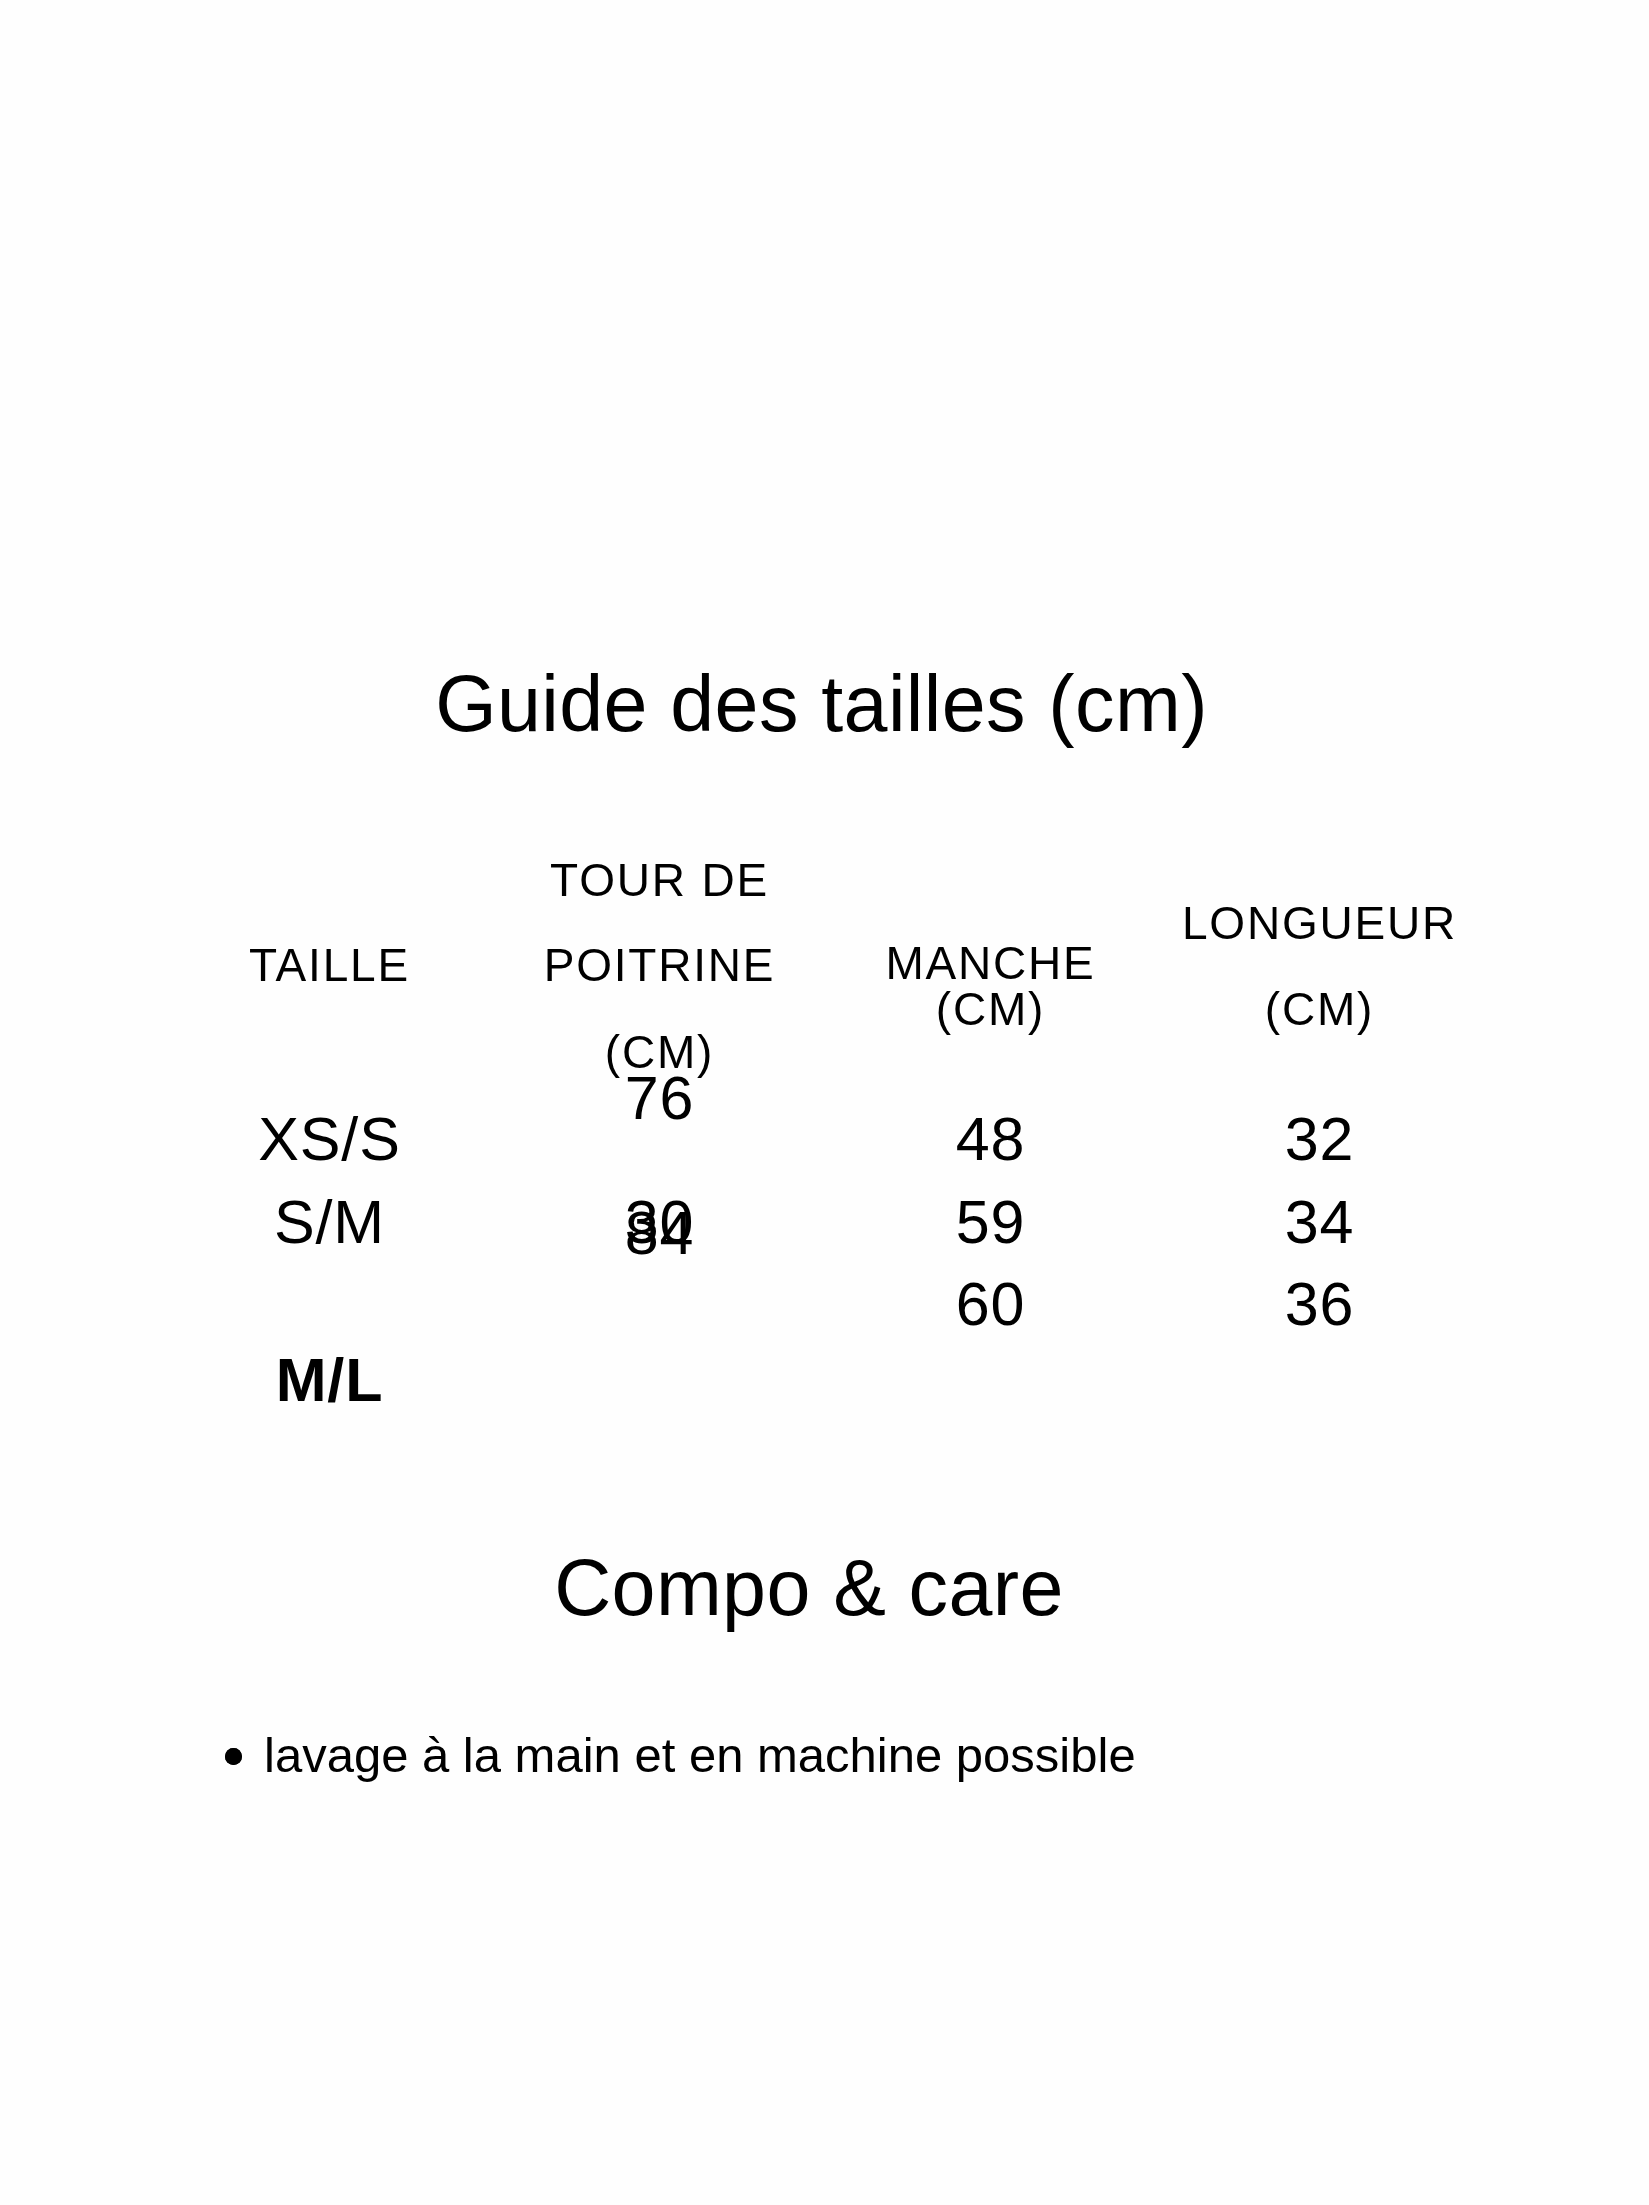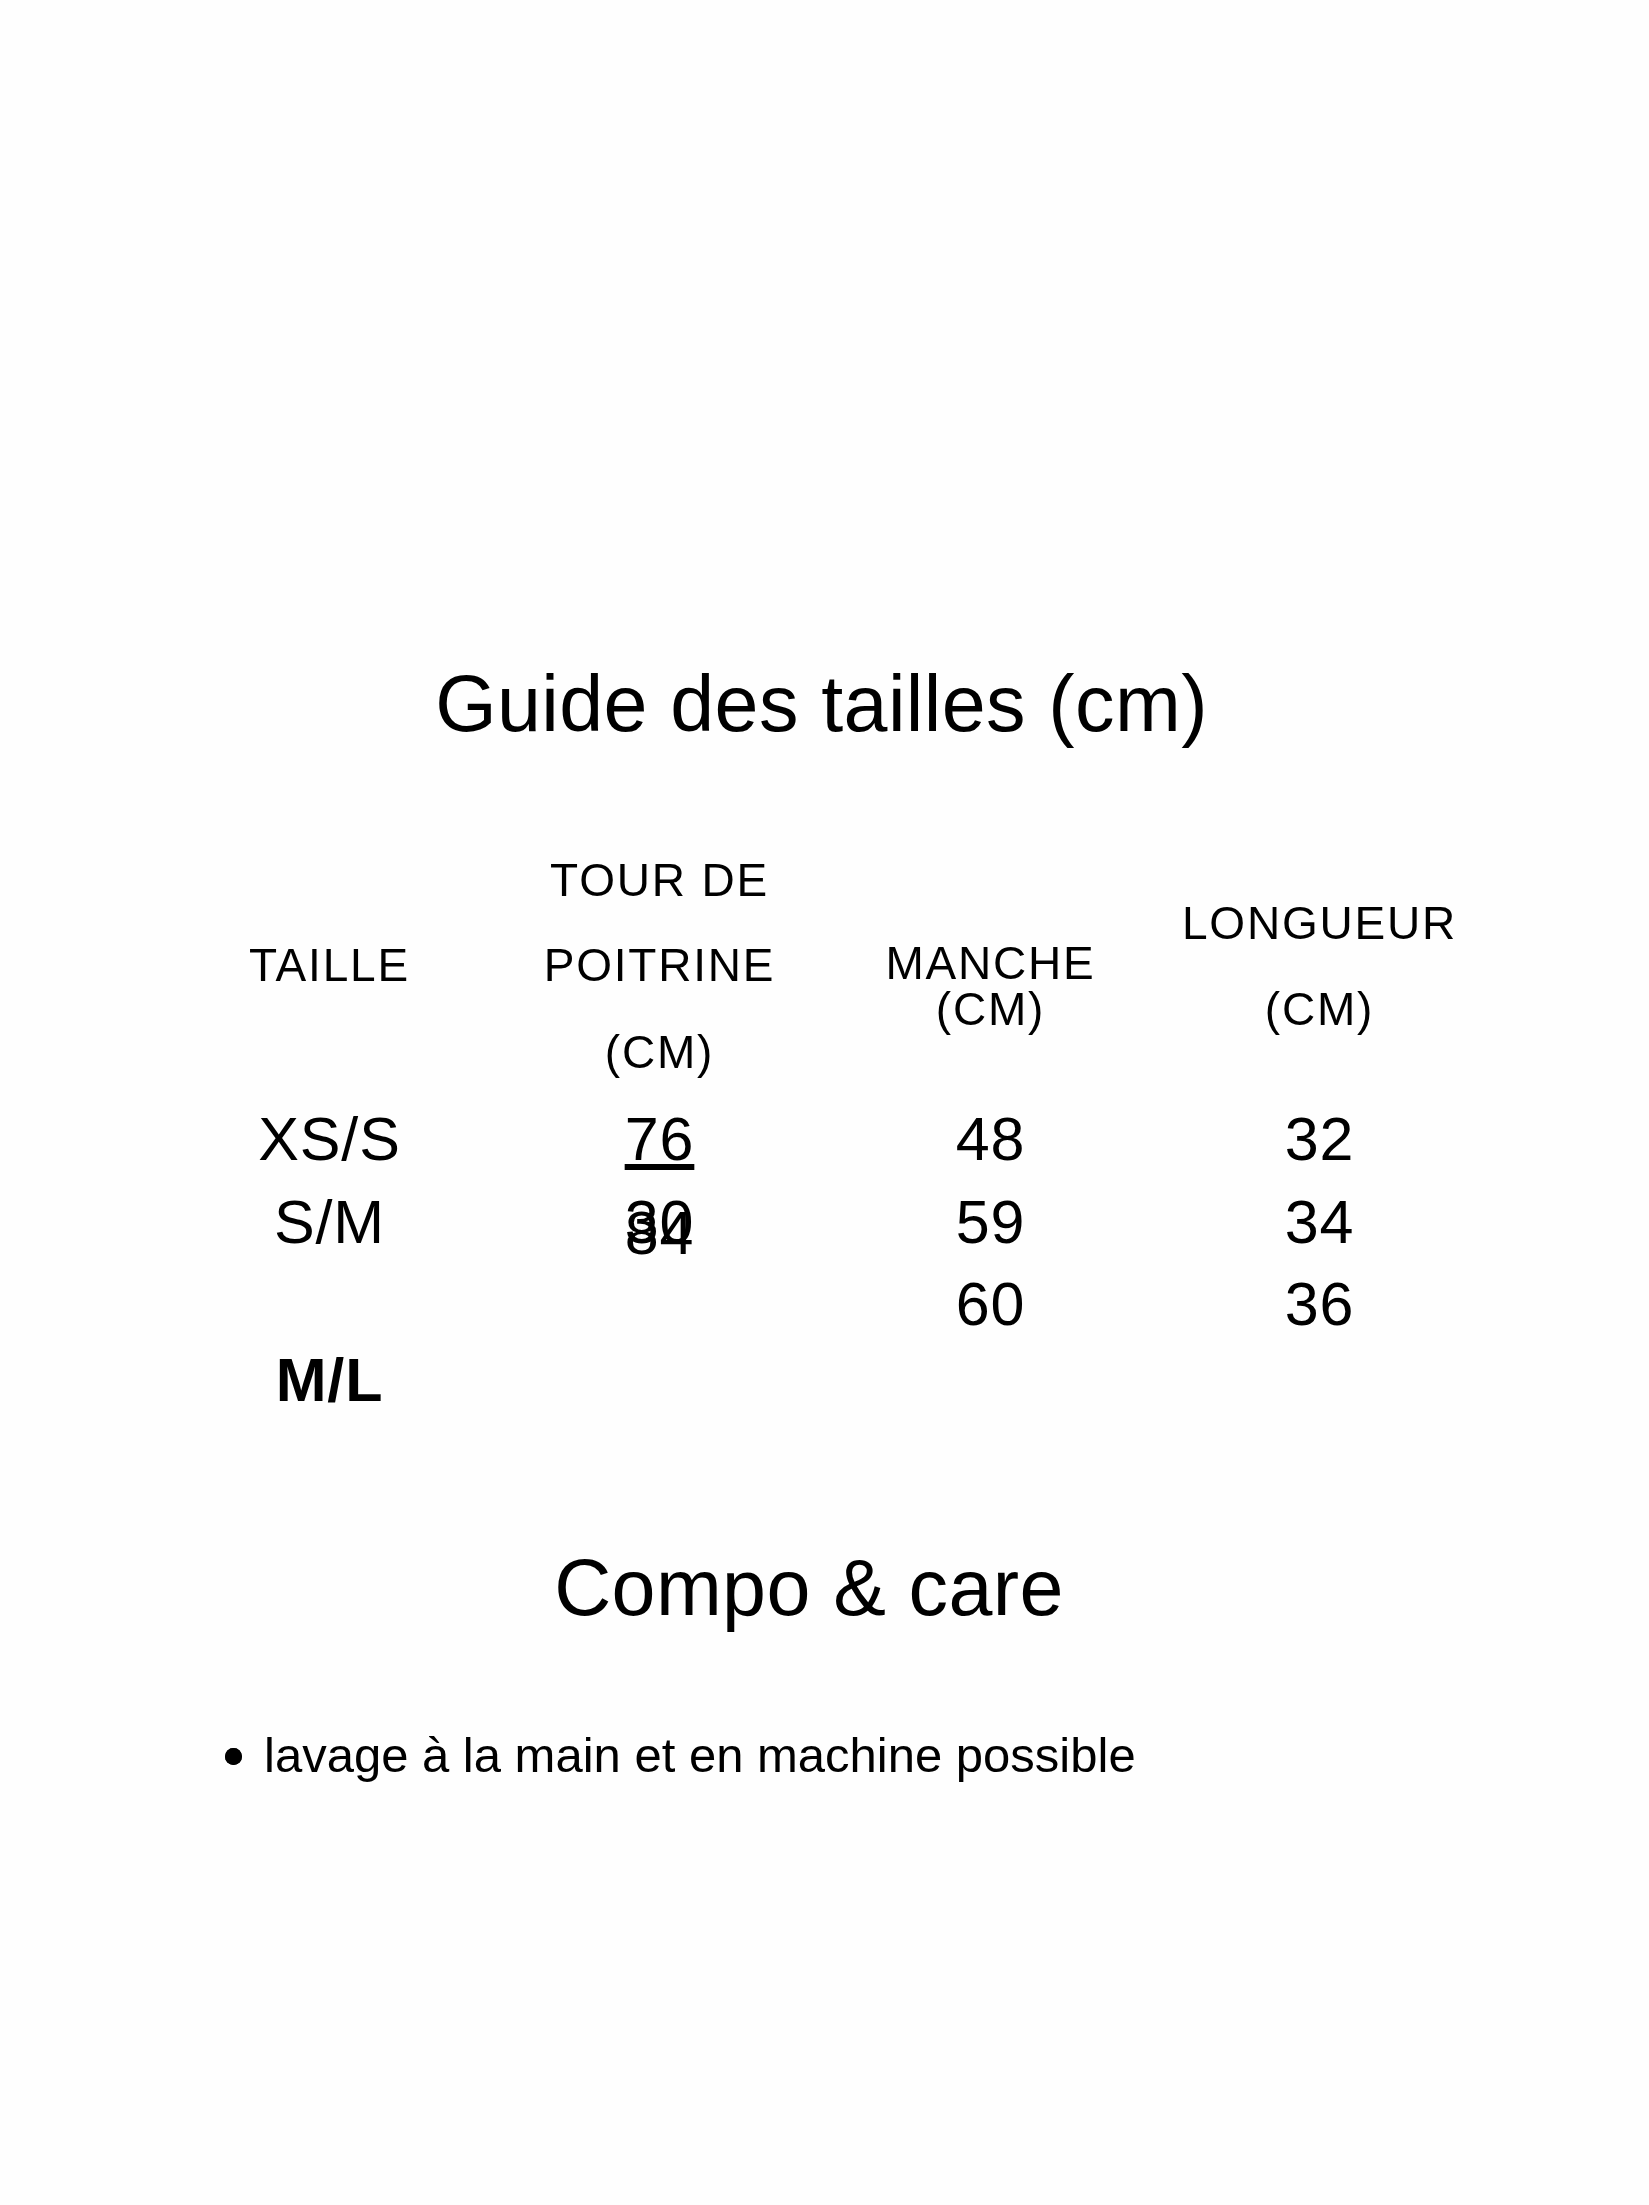--- a/index.html
+++ b/index.html
@@ -75,21 +75,21 @@
     <div class="hdr" style="top:922px;">TAILLE</div>
     <div class="cell" style="top:1097px;">XS/S</div>
     <div class="cell" style="top:1180px;">S/M</div>
     <div class="cell" style="top:1338px;font-weight:bold;">M/L</div>
   </div>
 
   <div class="col" style="left:492px; top:0;">
     <div class="hdr" style="top:837px;">TOUR DE</div>
     <div class="hdr" style="top:922px;">POITRINE</div>
     <div class="hdr" style="top:1009px;">(CM)</div>
-    <div class="cell" style="top:1097px;text-decoration:underline;">76</div>
+    <div class="cell" style="top:1056px;">76</div>
     <div class="cell" style="top:1180px;">30</div>
     <div class="cell" style="top:1191px;">84</div>
   </div>
 
   <div class="col" style="left:823px; top:0;">
     <div class="hdr" style="top:920px;">MANCHE</div>
     <div class="hdr" style="top:966px;">(CM)</div>
     <div class="cell" style="top:1097px;">48</div>
     <div class="cell" style="top:1180px;">59</div>
     <div class="cell" style="top:1262px;">60</div>

